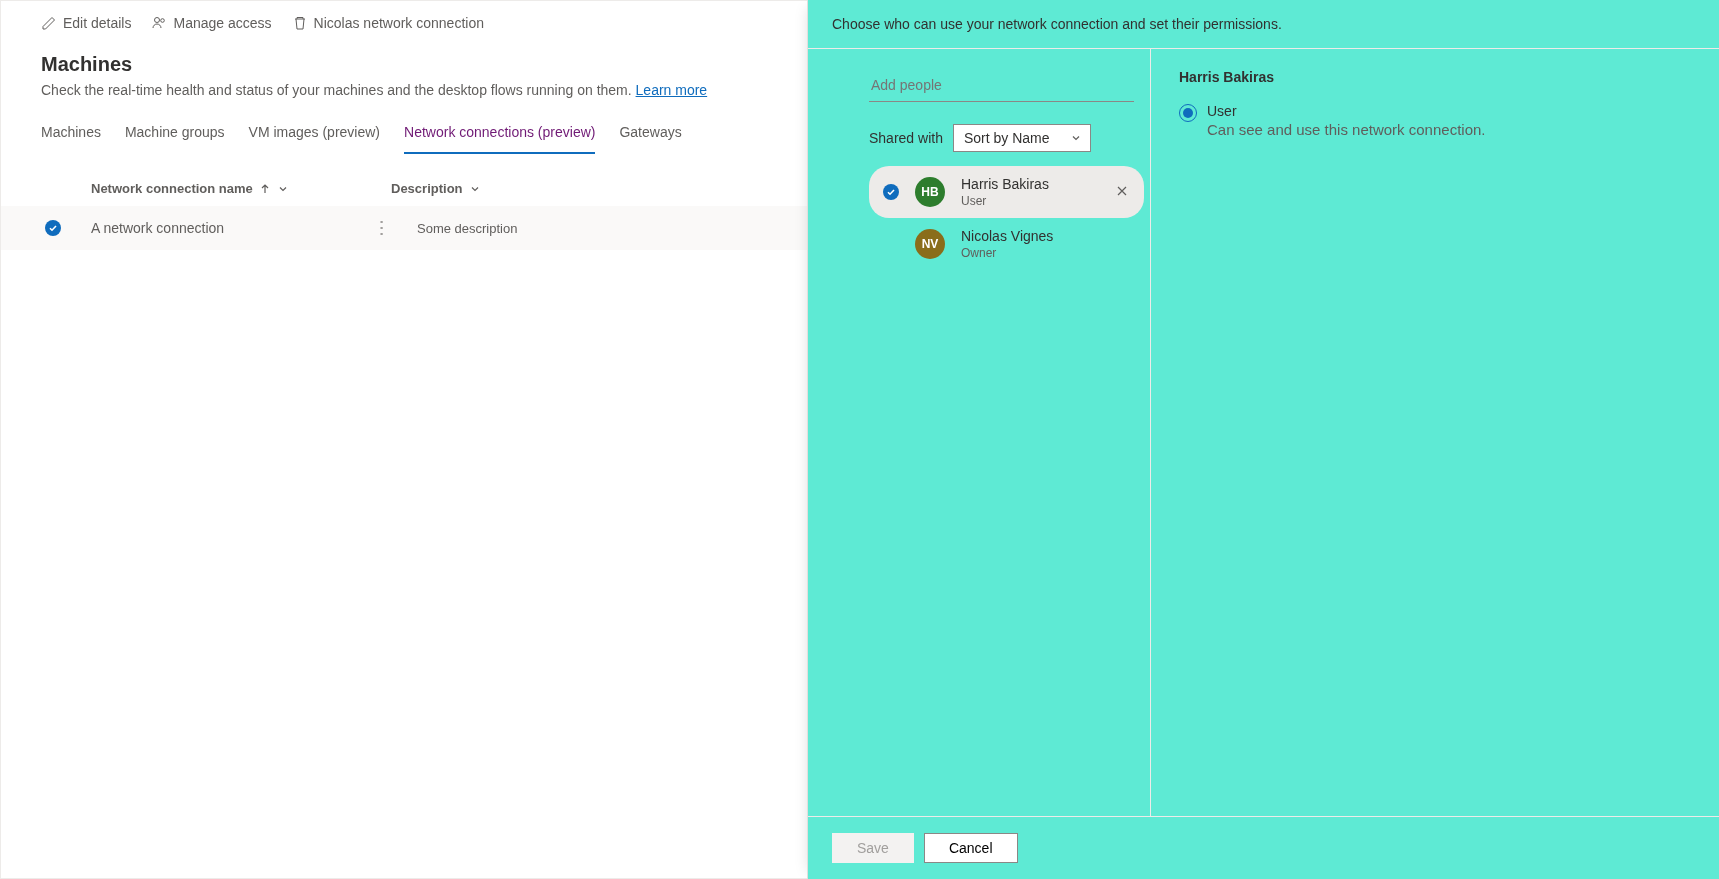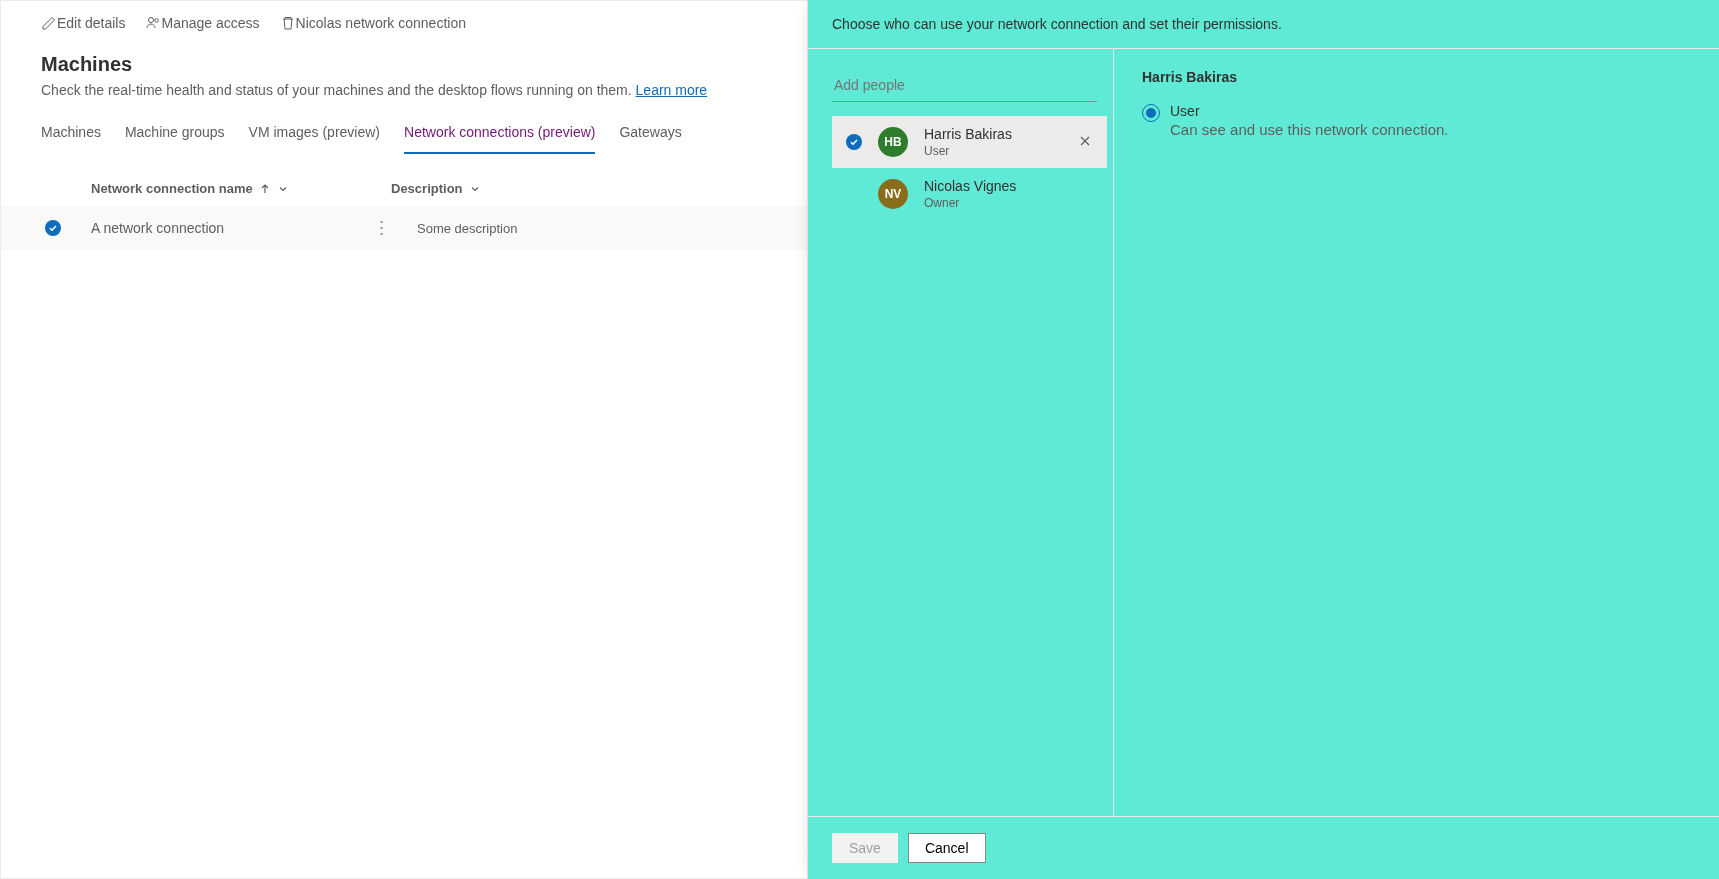--- a/index.html
+++ b/index.html
@@ -26,20 +26,21 @@
       display: flex;
       gap: 20px;
       align-items: center;
       padding: 14px 40px;
       color: #616161;
       font-size: 14px;
     }
     .cmdbar .cmd {
       display: flex;
       align-items: center;
+      gap: 6px;
       color: #605e5c;
       cursor: pointer;
     }
     .cmdbar svg { width: 16px; height: 16px; }
     .section {
       padding: 8px 40px 0 40px;
     }
     .section h1 {
       font-size: 20px;
       font-weight: 600;
@@ -117,20 +118,21 @@
       font-size: 14px;
     }
     .panel-body {
       flex: 1;
       display: flex;
       overflow: hidden;
     }
     .share-col {
       width: 305px;
       padding: 20px 0 0 24px;
+      margin-left: 37px;
     }
     .add-people {
       border: none;
       border-bottom: 1px solid #8a8886;
       padding: 8px 2px;
       font-size: 14px;
       width: 265px;
       background: transparent;
       color: #605e5c;
     }
@@ -157,21 +159,21 @@
     }
     .people-list { margin-top: 14px; }
     .person {
       display: flex;
       align-items: center;
       gap: 16px;
       padding: 10px 12px 10px 14px;
       position: relative;
       width: 275px;
     }
-    .person.selected { background: #edebe9; }
+    .person.selected { background: #edebe9; border-radius: 20px; }
     .person .radio-dot {
       width: 16px; height: 16px; border-radius: 50%;
       background: #0f6cbd;
       display:flex; align-items:center; justify-content:center;
       flex-shrink: 0;
     }
     .person .avatar {
       width: 30px; height: 30px; border-radius: 50%;
       color: #fff; font-size: 12px; font-weight: 600;
       display:flex; align-items:center; justify-content:center;
@@ -215,21 +217,21 @@
     .perm-opt .label { font-size: 14px; }
     .perm-opt .desc { font-size: 15px; color: #605e5c; margin-top: 2px; }
 
     .panel-footer {
       border-top: 1px solid #edebe9;
       padding: 16px 24px;
       display: flex;
       gap: 10px;
     }
     .btn {
-      padding: 6px 16px;
+      padding: 6px 24px;
       font-size: 14px;
       border: 1px solid #8a8886;
       background: #fff;
       cursor: pointer;
     }
     .btn.primary {
       background: #f3f2f1;
       border-color: #f3f2f1;
       color: #a19f9d;
       cursor: default;
@@ -309,20 +311,29 @@
     <span class="menu-dots">⋯</span>
     <div class="col-desc-content">Some description</div>
   </div>
 </div>
 
 <div class="panel">
   <div class="panel-header">Choose who can use your network connection and set their permissions.</div>
   <div class="panel-body">
     <div class="share-col">
       <input class="add-people" placeholder="Add people" style="">
+      <div class="shared-row">
+        <span>Shared with</span>
+        <div class="sort-select">
+          <span>Sort by Name</span>
+          <svg class="chevsvg" viewBox="0 0 12 12" fill="none" stroke="#605e5c" stroke-width="1.2" style="position:absolute; right:8px;">
+              <path d="M3 4.5 6 7.5 9 4.5"></path>
+            </svg>
+        </div>
+      </div>
       <div class="people-list">
         <div class="person selected">
           <div class="radio-dot">
             <svg width="10" height="10" viewBox="0 0 10 10" fill="none" stroke="#fff" stroke-width="1.6">
                 <path d="M2 5.2 4 7.2 8 3"></path>
               </svg>
           </div>
           <div class="avatar" style="background:#2d7d2d">HB</div>
           <div class="info">
             <div class="pname">Harris Bakiras</div>

